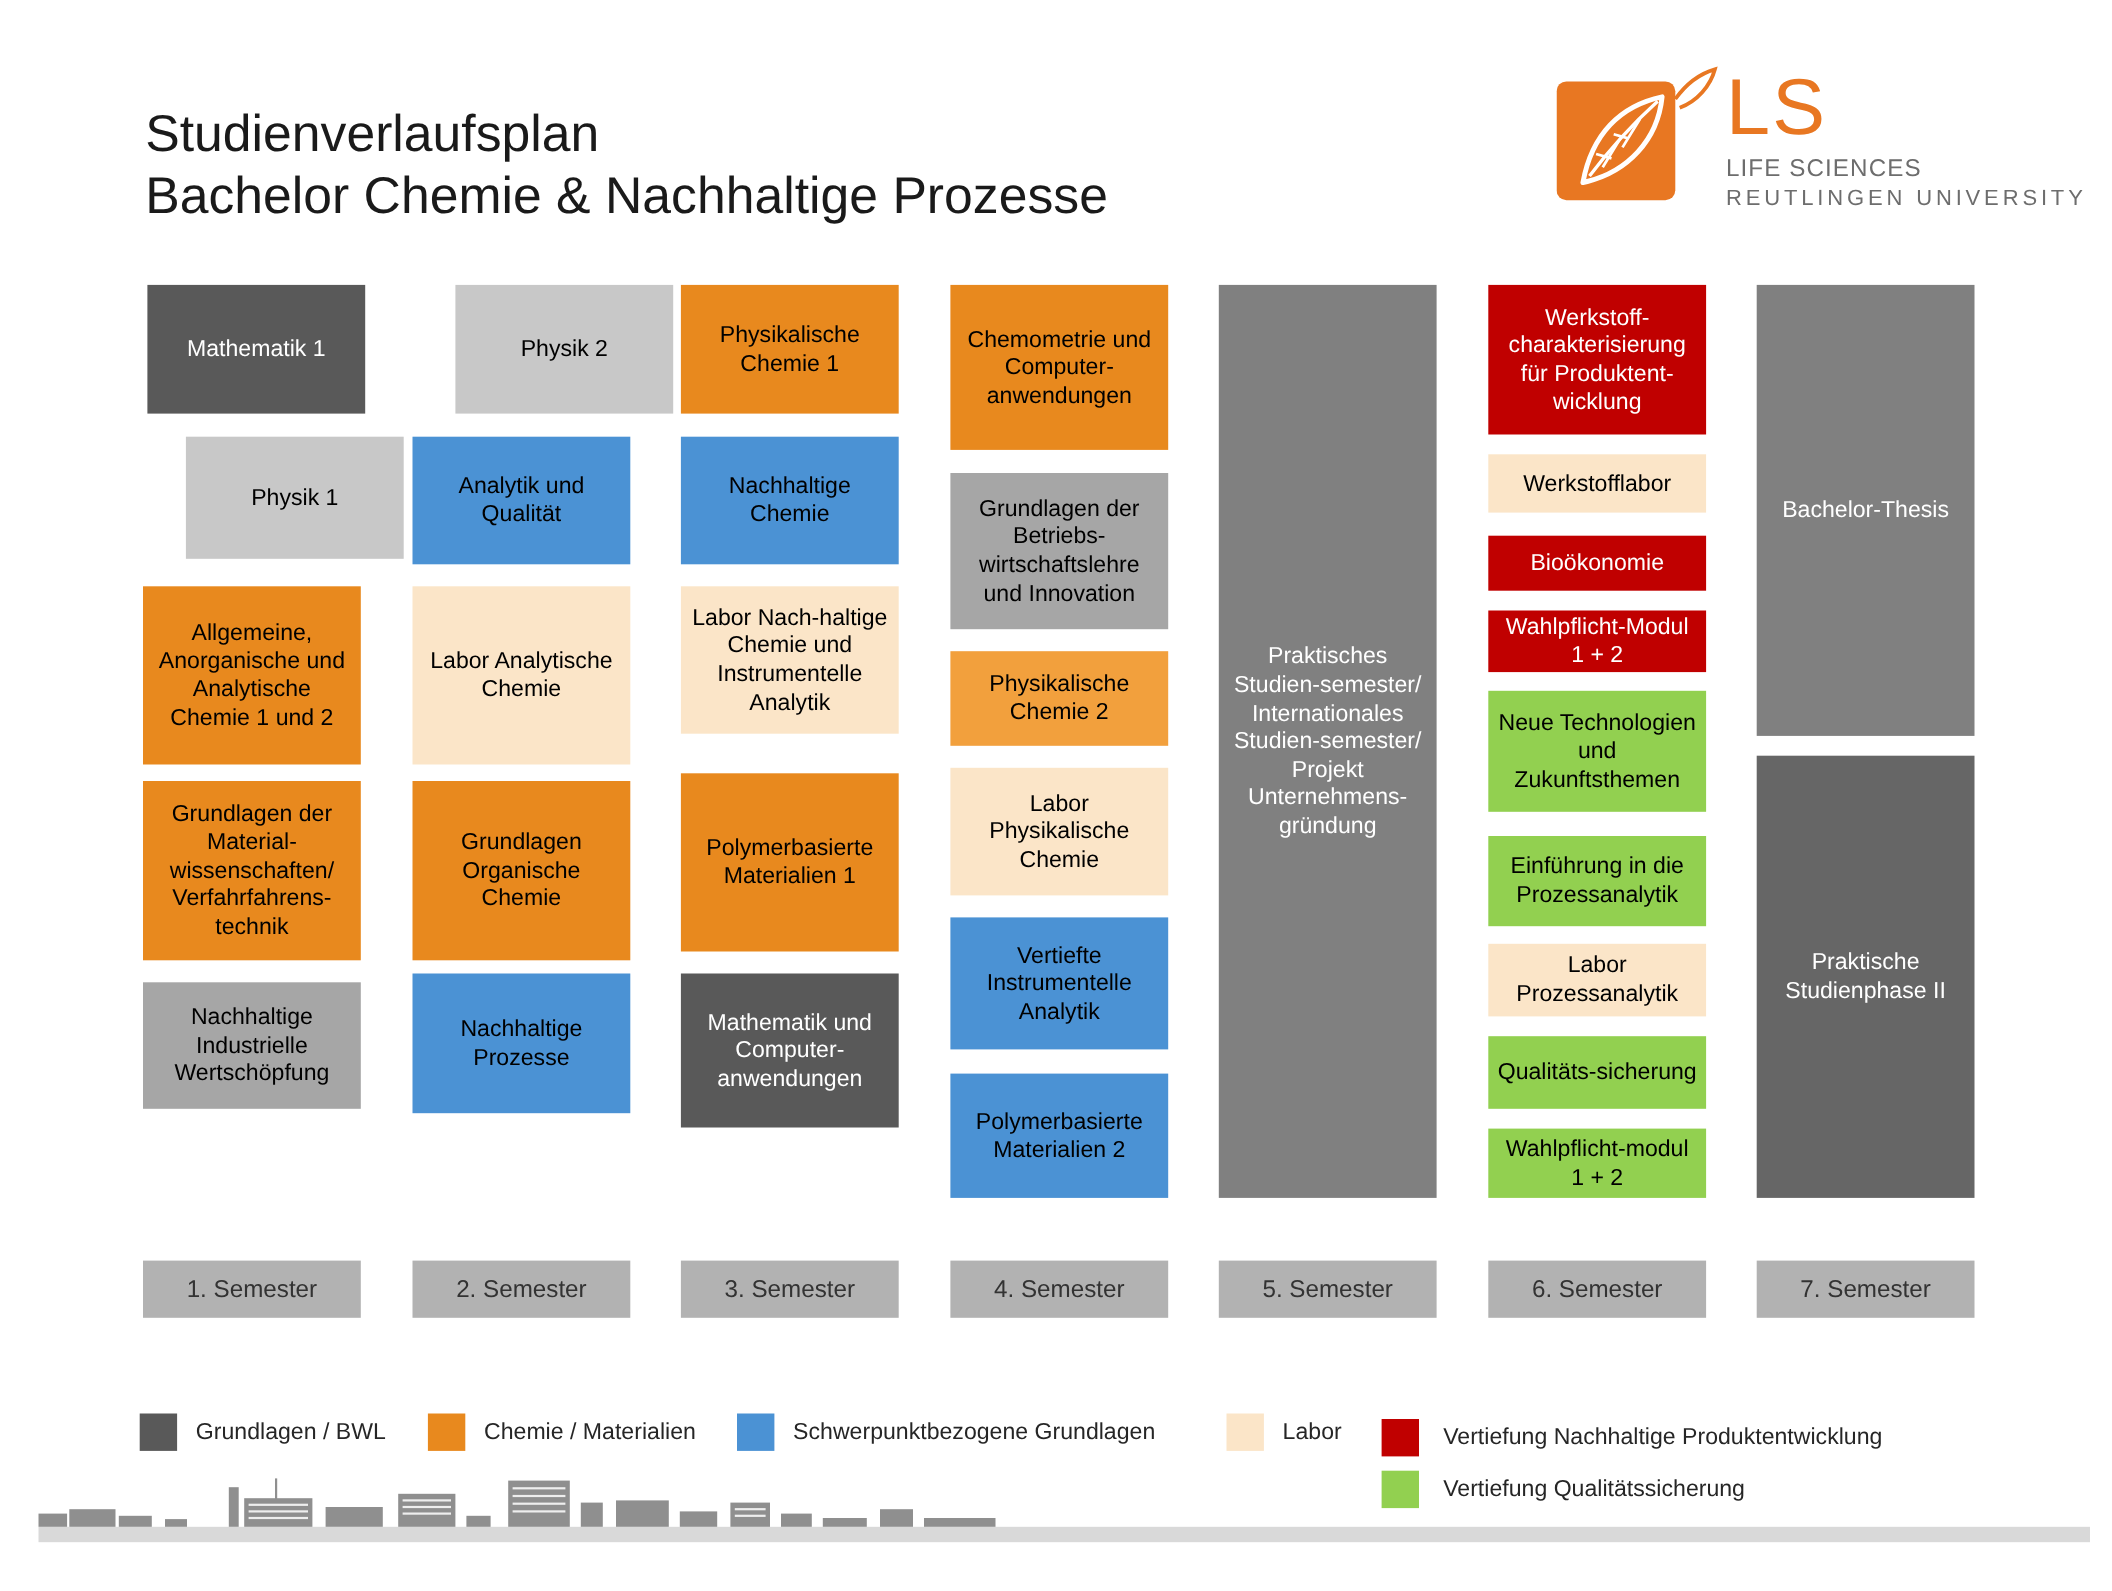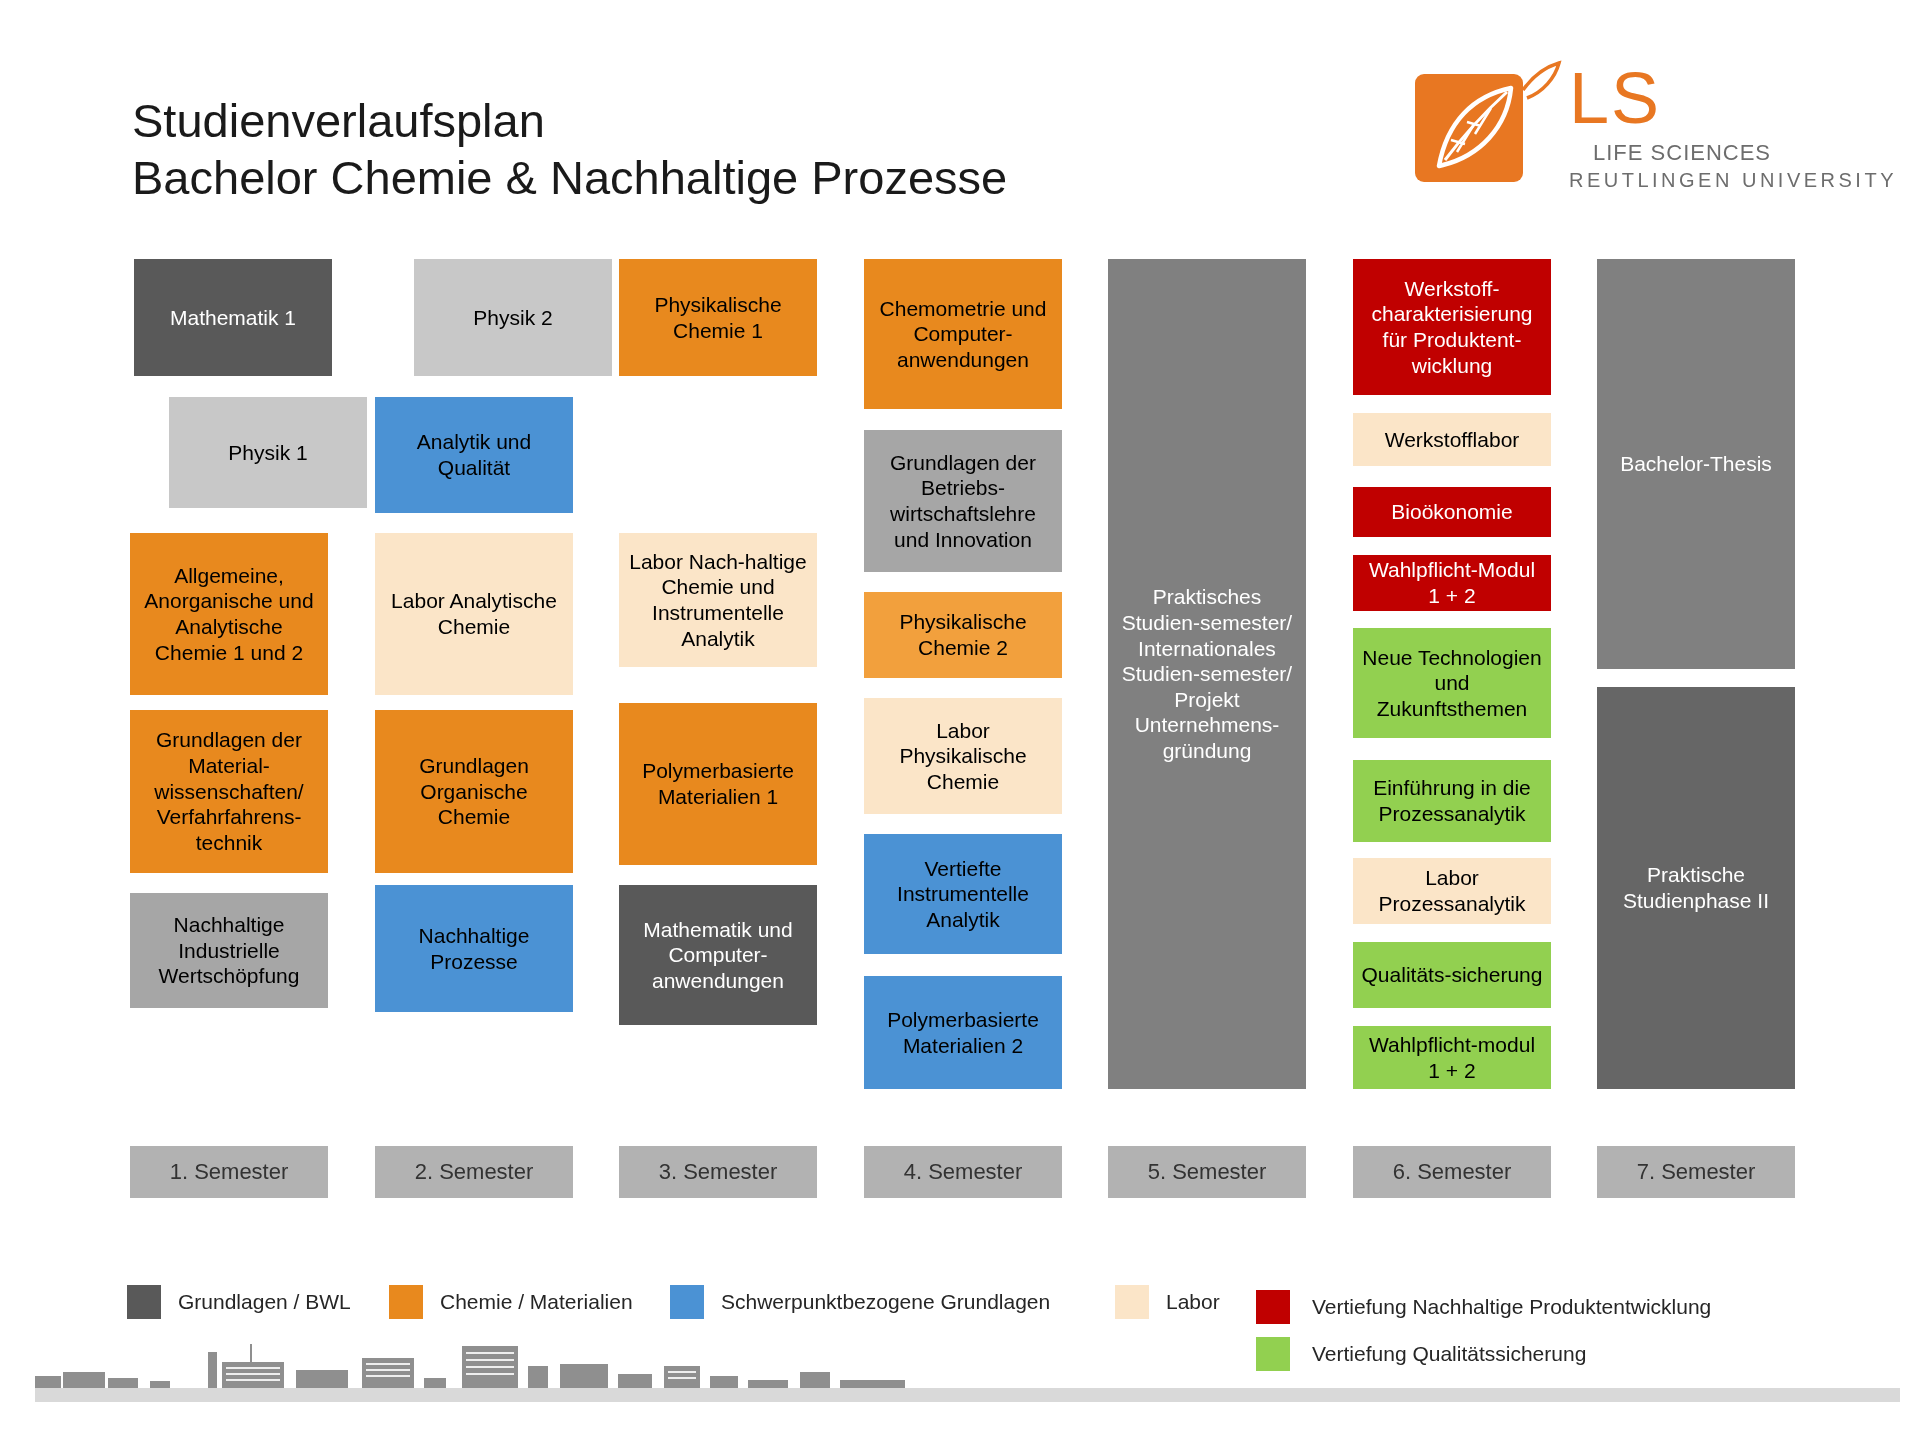--- a/index.html
+++ b/index.html
@@ -7,21 +7,21 @@
     position:relative;width:1920px;height:1446px;background:#ffffff;overflow:hidden;
     font-family:"Liberation Sans", sans-serif;color:#111;
   }
   
   .title{position:absolute;left:132px;top:92px;font-size:47px;line-height:1.22;color:#1a1a1a;}
   
   .logo{position:absolute;left:1415px;top:60px;display:flex;}
   .logo-mark{width:150px;height:126px;}
   .logo-text{margin-left:4px;padding-top:2px;}
   .logo-ls{font-size:72px;line-height:1.0;color:#E87722;letter-spacing:2px;}
-  .logo-l1{margin-top:6px;font-size:22px;color:#6d6d6d;letter-spacing:1px;margin-left:24px;}
+  .logo-l1{margin-top:6px;font-size:22px;color:#6d6d6d;letter-spacing:1px;}
   .logo-l2{margin-top:3px;font-size:20px;color:#6d6d6d;letter-spacing:3.5px;}
   
   .module{
     position:absolute;width:198px;box-sizing:border-box;display:flex;align-items:center;justify-content:center;
     text-align:center;font-size:21px;line-height:1.22;padding:5px 8px;color:#000;overflow-wrap:break-word;
   }
   .c-dark   {background:#595959;color:#fff;}
   .c-lgray  {background:#C8C8C8;margin-left:39px;}
   .c-mgray  {background:#A6A6A6;}
   .c-gray   {background:#808080;color:#fff;}
@@ -76,20 +76,21 @@
   <div class="module c-orange" style="left:130px;top:710px;height:163px">Grundlagen der Material-wissenschaften/ Verfahrfahrens-technik</div>
   <div class="module c-mgray" style="left:130px;top:893px;height:115px">Nachhaltige Industrielle Wertschöpfung</div>
 
   <div class="module c-lgray" style="left:375px;top:259px;height:117px">Physik 2</div>
   <div class="module c-blue" style="left:375px;top:397px;height:116px">Analytik und Qualität</div>
   <div class="module c-cream" style="left:375px;top:533px;height:162px">Labor Analytische Chemie</div>
   <div class="module c-orange" style="left:375px;top:710px;height:163px">Grundlagen Organische Chemie</div>
   <div class="module c-blue" style="left:375px;top:885px;height:127px">Nachhaltige Prozesse</div>
 
   <div class="module c-orange" style="left:619px;top:259px;height:117px">Physikalische Chemie 1</div>
+  <div class="module c-blue" style="left:619px;top:397px;height:116px">Nachhaltige Chemie</div>
   <div class="module c-cream" style="left:619px;top:533px;height:134px">Labor Nach-haltige Chemie und Instrumentelle Analytik</div>
   <div class="module c-orange" style="left:619px;top:703px;height:162px">Polymerbasierte Materialien 1</div>
   <div class="module c-dark" style="left:619px;top:885px;height:140px">Mathematik und Computer-anwendungen</div>
 
   <div class="module c-orange" style="left:864px;top:259px;height:150px">Chemometrie und Computer-anwendungen</div>
   <div class="module c-mgray" style="left:864px;top:430px;height:142px">Grundlagen der Betriebs-wirtschaftslehre und Innovation</div>
   <div class="module c-orange2" style="left:864px;top:592px;height:86px">Physikalische Chemie 2</div>
   <div class="module c-cream" style="left:864px;top:698px;height:116px">Labor Physikalische Chemie</div>
   <div class="module c-blue" style="left:864px;top:834px;height:120px">Vertiefte Instrumentelle Analytik</div>
   <div class="module c-blue" style="left:864px;top:976px;height:113px">Polymerbasierte Materialien 2</div>

